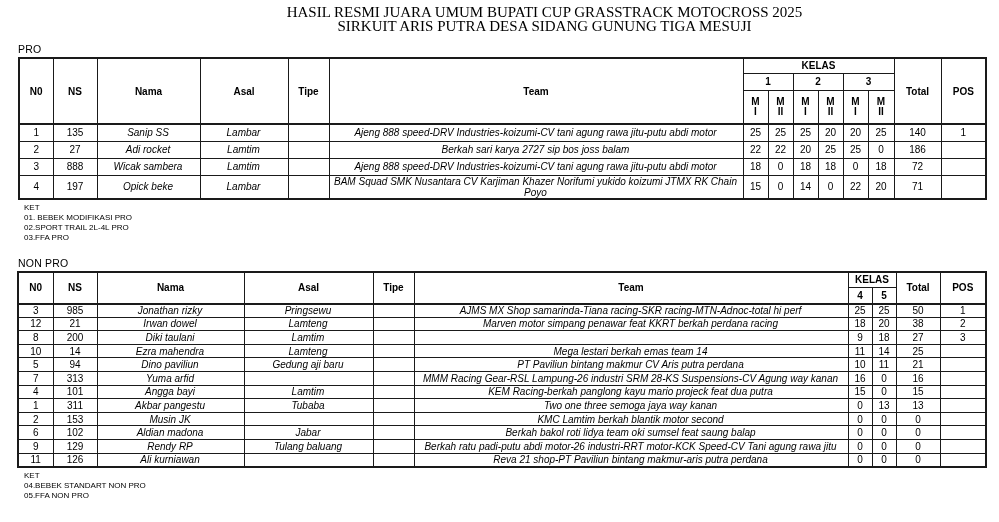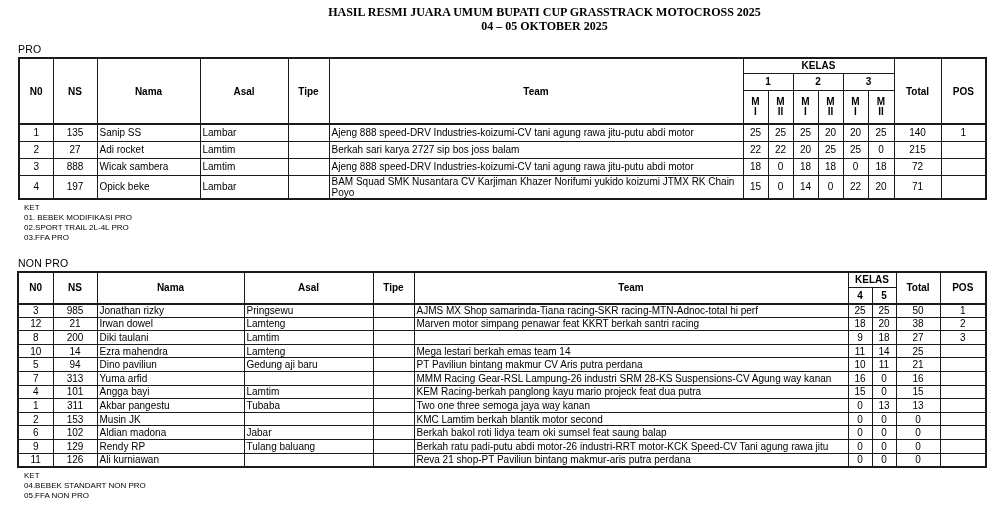--- a/index.html
+++ b/index.html
@@ -9,22 +9,22 @@
     color: #000000;
     font-family: "Liberation Sans", sans-serif;
     overflow: hidden;
   }
   
   .title-block {
     margin-left: 90px;           
     padding-top: 5px;
     text-align: center;
     font-family: "Liberation Serif", serif;
-    font-weight: bold;
-    font-size: 12px;
+    font-weight: normal;
+    font-size: 15px;
     line-height: 14px;
   }
   
   .section-label {
     margin: 10px 0 2px 18px;
     font-size: 10.5px;
     font-weight: normal;
     letter-spacing: .2px;
   }
   
@@ -37,21 +37,21 @@
   }
   th, td {
     border: 1px solid #1a1a1a;
     padding: 0 3px;
     vertical-align: middle;
     text-align: center;
     line-height: 11px;
     overflow: hidden;
   }
   th { font-weight: bold; }
-  td.al { text-align: left; padding-left: 2px; }
+  td.al { text-align: center; padding-left: 2px; font-style: italic; }
   .moto-cell { white-space: pre-line; line-height: 10px; }
   #pro-table { width: 967px; }
   #pro-table thead tr.h1 { height: 15px; }
   #pro-table thead tr.h2 { height: 17px; }
   #pro-table thead tr.h3 { height: 34px; }
   #pro-table thead { border-bottom: 2px solid #1a1a1a; }
   #pro-table tbody tr { height: 17px; }
   #nonpro-table { width: 968px; margin-left: 17px; }
   #nonpro-table thead tr { height: 16px; }
   #nonpro-table thead { border-bottom: 2px solid #1a1a1a; }
@@ -62,21 +62,21 @@
     font-size: 8px;
     line-height: 10px;
   }
   .nonpro-gap { margin-top: 14px; }
 </style>
 </head>
 <body>
 
 <div class="title-block">
   <div>HASIL RESMI JUARA UMUM BUPATI CUP GRASSTRACK MOTOCROSS 2025</div>
-  <div>04 – 05 OKTOBER 2025</div>
+  <div>SIRKUIT ARIS PUTRA DESA SIDANG GUNUNG TIGA MESUJI</div>
 </div>
 
 <div class="section-label">PRO</div>
 
 <table id="pro-table">
   <colgroup>
     <col style="width:34px">
       <col style="width:44px">
       <col style="width:103px">
     <col style="width:88px">
@@ -146,21 +146,21 @@
         <td class="al">Adi rocket</td>
         <td class="al">Lamtim</td>
         <td></td>
         <td class="al">Berkah sari karya 2727 sip bos joss balam</td>
         <td>22</td>
         <td>22</td>
         <td>20</td>
         <td>25</td>
         <td>25</td>
         <td>0</td>
-        <td>215</td>
+        <td>186</td>
         <td></td>
       </tr>
       <tr>
         <td>3</td>
         <td>888</td>
         <td class="al">Wicak sambera</td>
         <td class="al">Lamtim</td>
         <td></td>
         <td class="al">Ajeng 888 speed-DRV Industries-koizumi-CV tani agung rawa jitu-putu abdi motor</td>
         <td>18</td>
@@ -242,21 +242,21 @@
         <td>25</td>
         <td>50</td>
         <td>1</td>
       </tr>
       <tr>
         <td>12</td>
         <td>21</td>
         <td class="al">Irwan dowel</td>
         <td class="al">Lamteng</td>
         <td></td>
-        <td class="al">Marven motor simpang penawar feat KKRT berkah santri racing</td>
+        <td class="al">Marven motor simpang penawar feat KKRT berkah perdana racing</td>
         <td>18</td>
         <td>20</td>
         <td>38</td>
         <td>2</td>
       </tr>
       <tr>
         <td>8</td>
         <td>200</td>
         <td class="al">Diki taulani</td>
         <td class="al">Lamtim</td>

